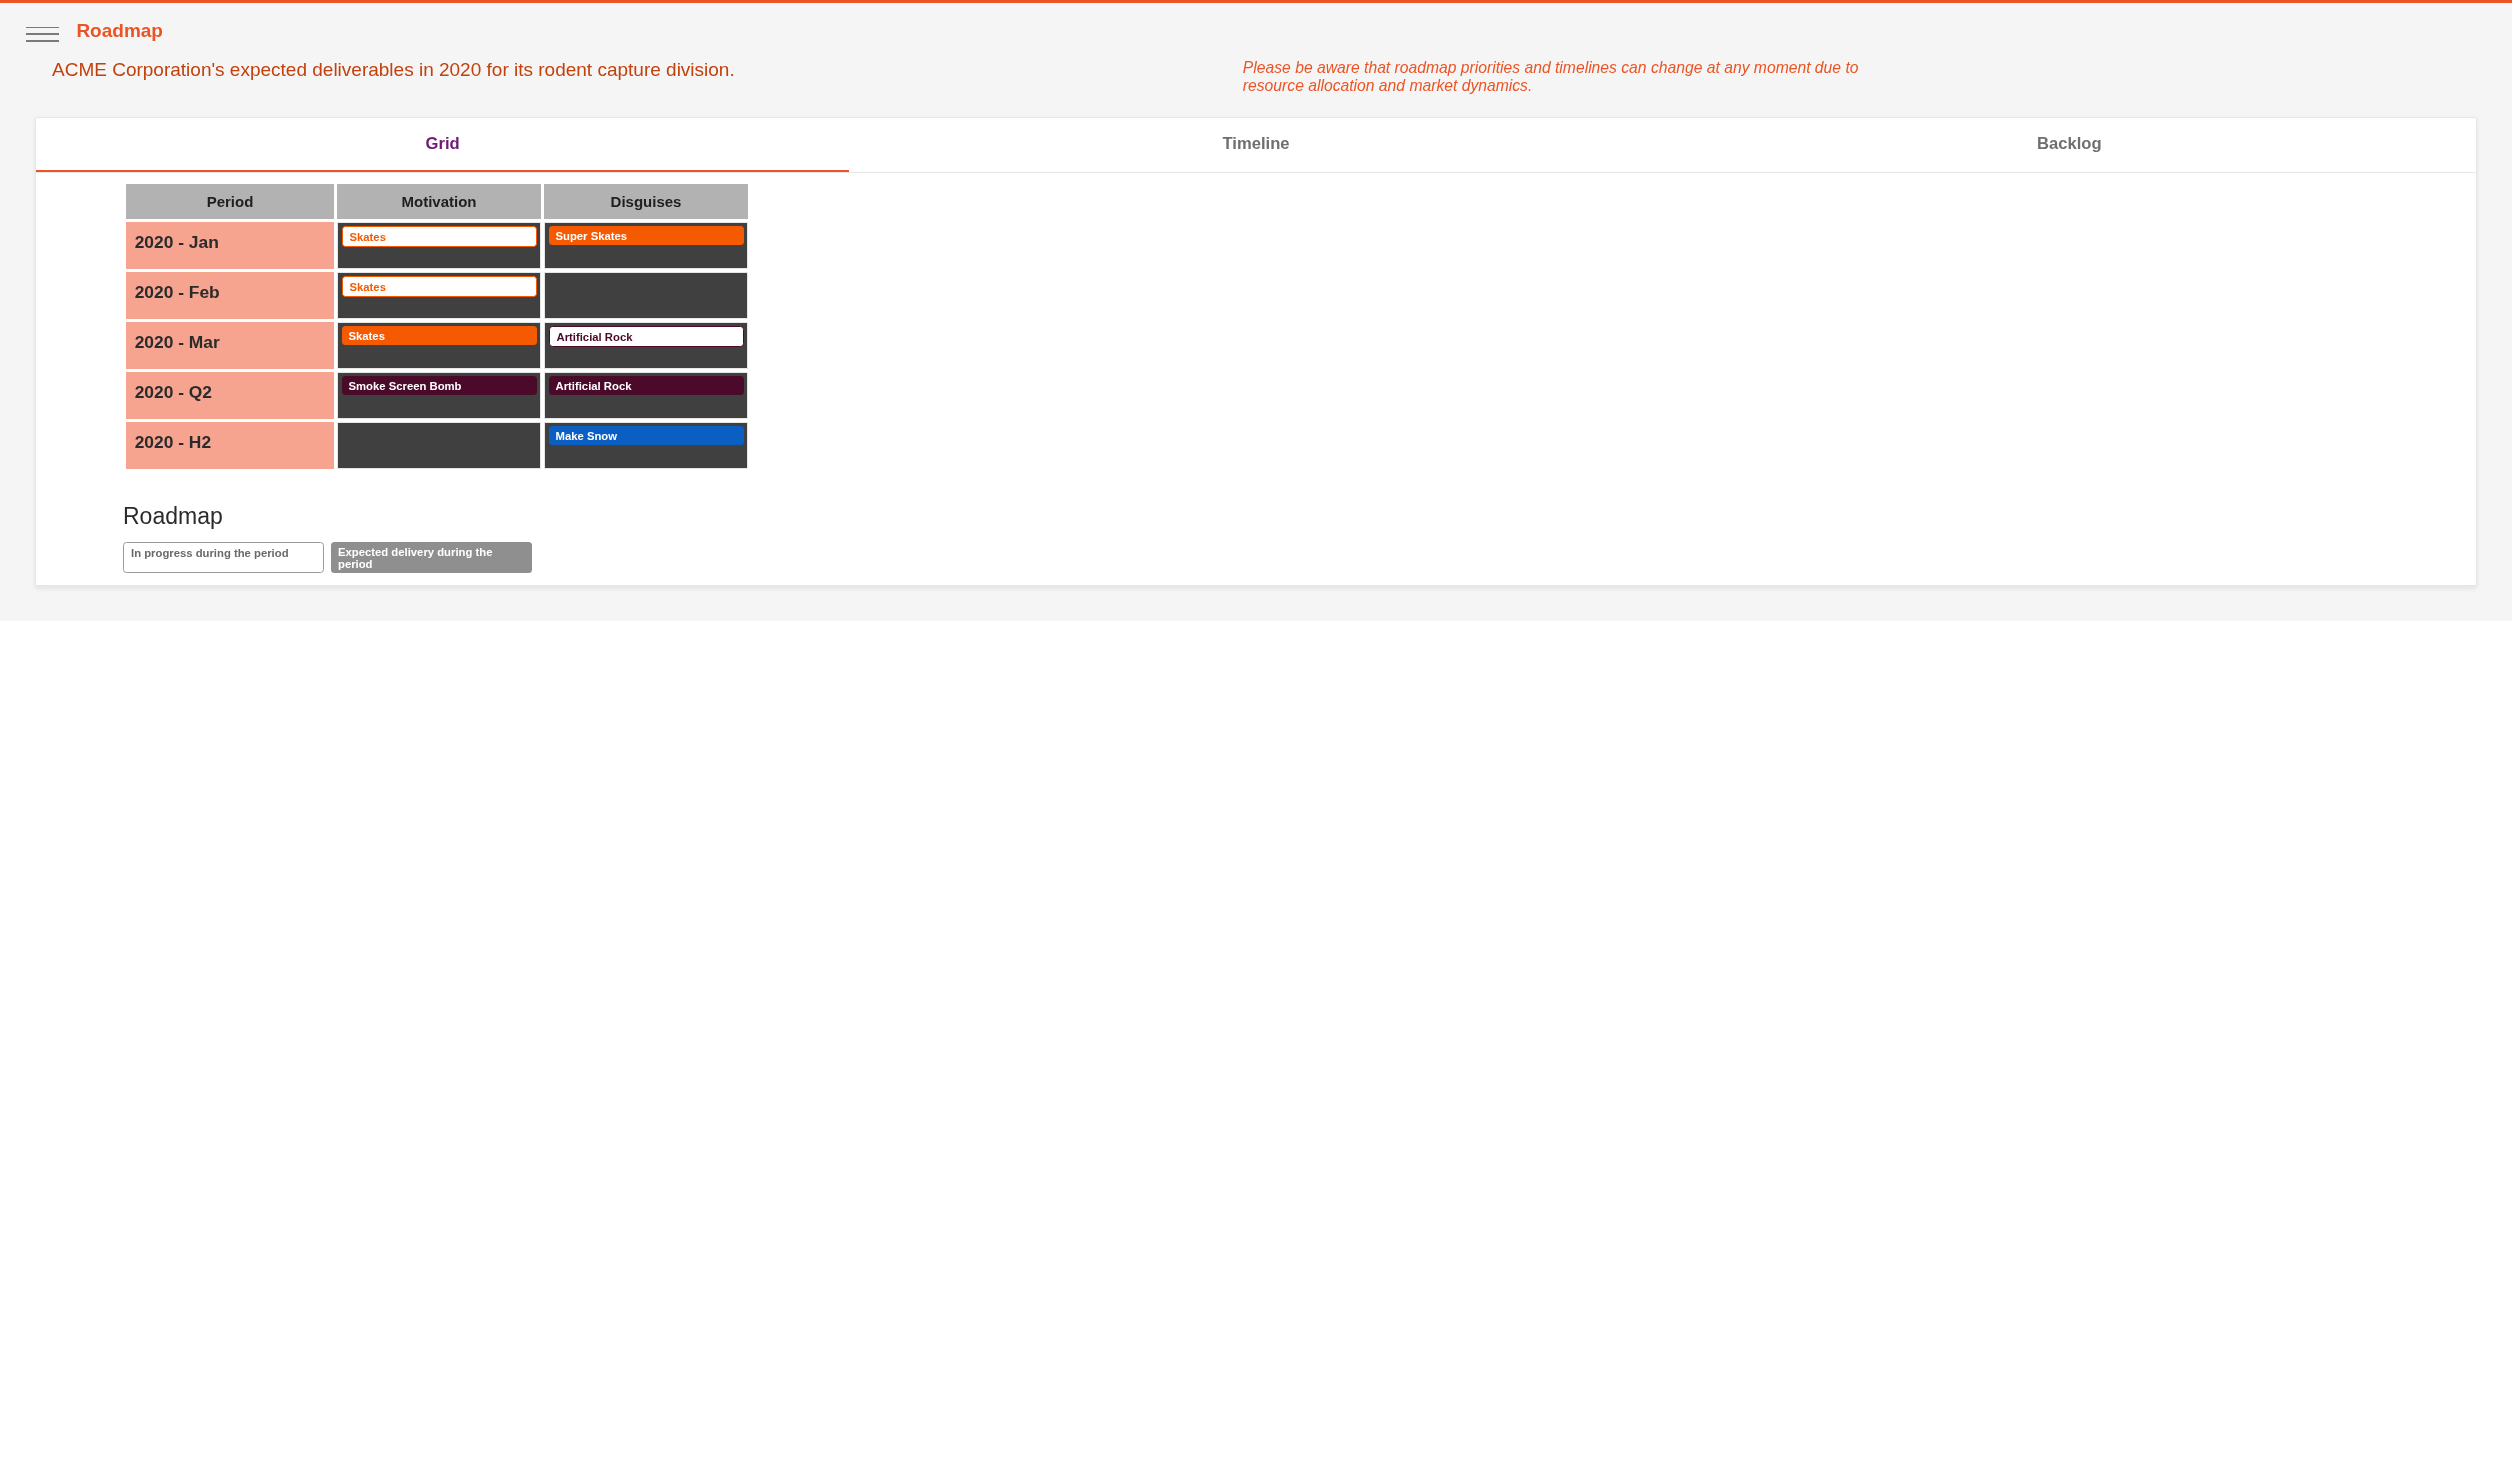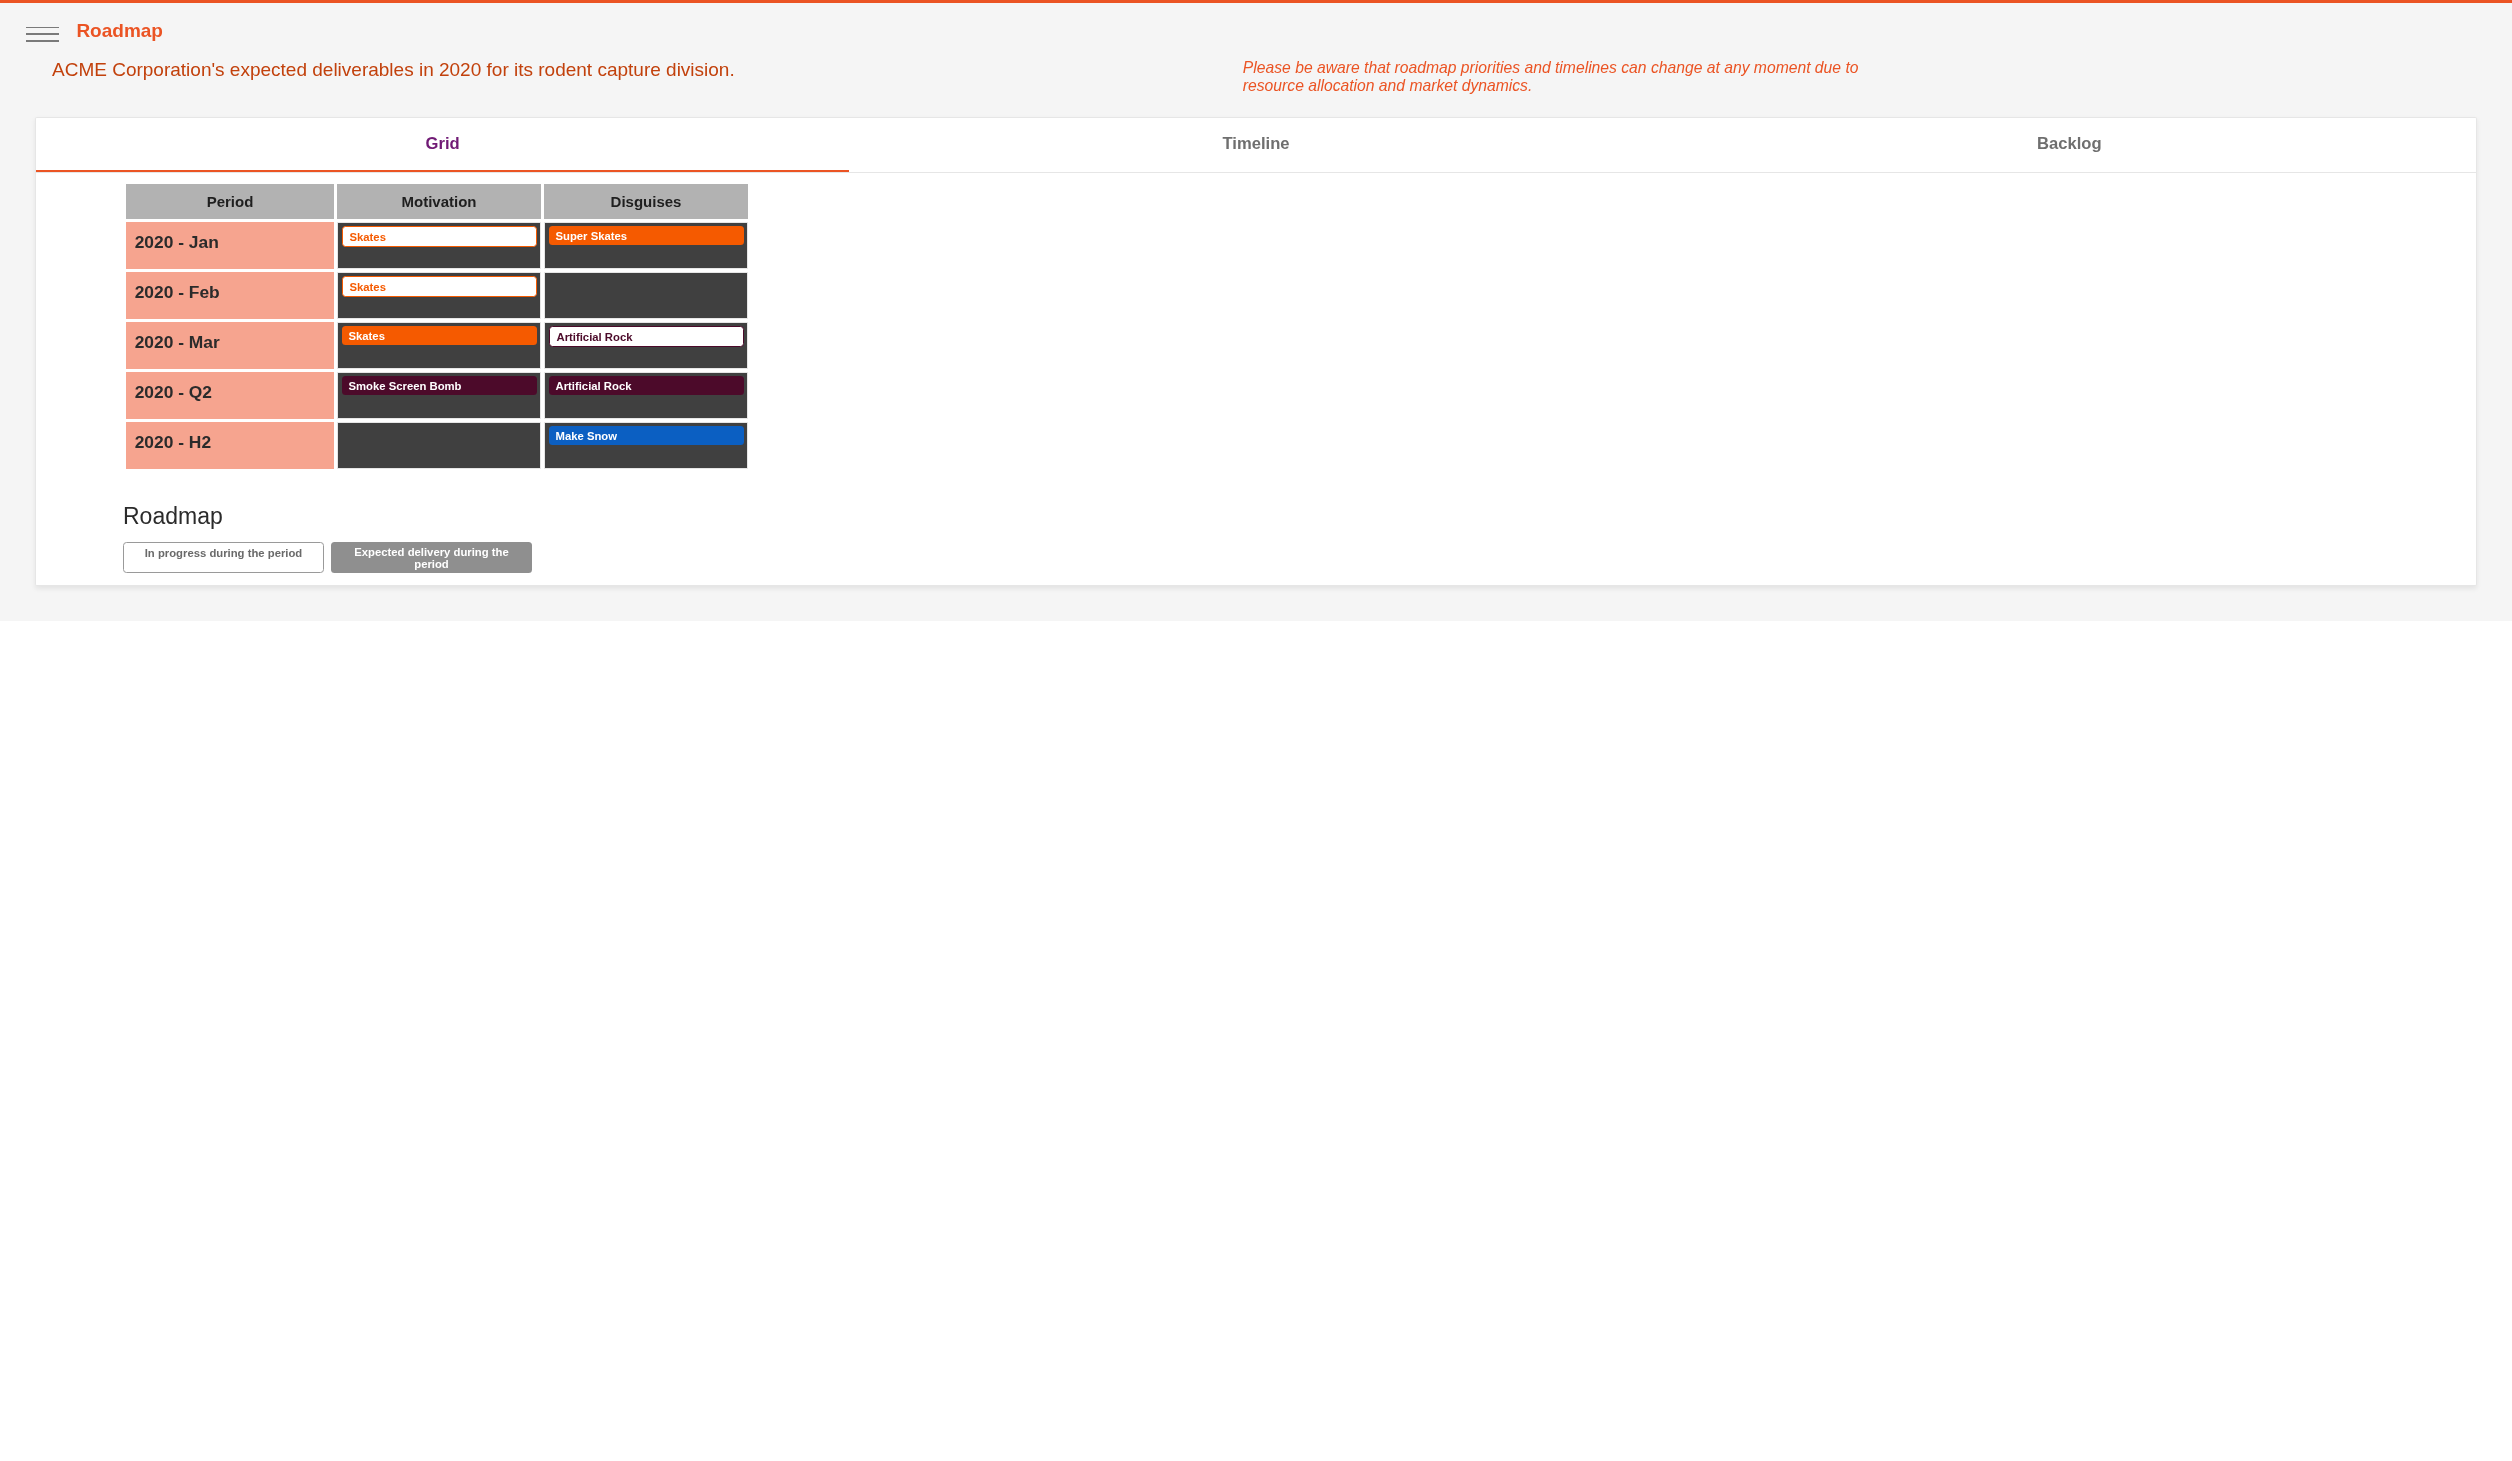--- a/index.html
+++ b/index.html
@@ -167,21 +167,21 @@
     font-size: 23px;
     font-weight: 500;
     color: #2b2b2b;
   }
   .legend-chips {
     display: flex;
     gap: 7px;
   }
   .legend .chip {
     width: 201px;
-    text-align: center;
+    text-align: left;
   }
   .chip.outline-grey {
     border: 0.9px solid #9a9a9a;
     color: #6a6a6a;
     background: #fff;
   }
   .chip.fill-grey {
     background: #8f8f8f;
     color: #fff;
   }

